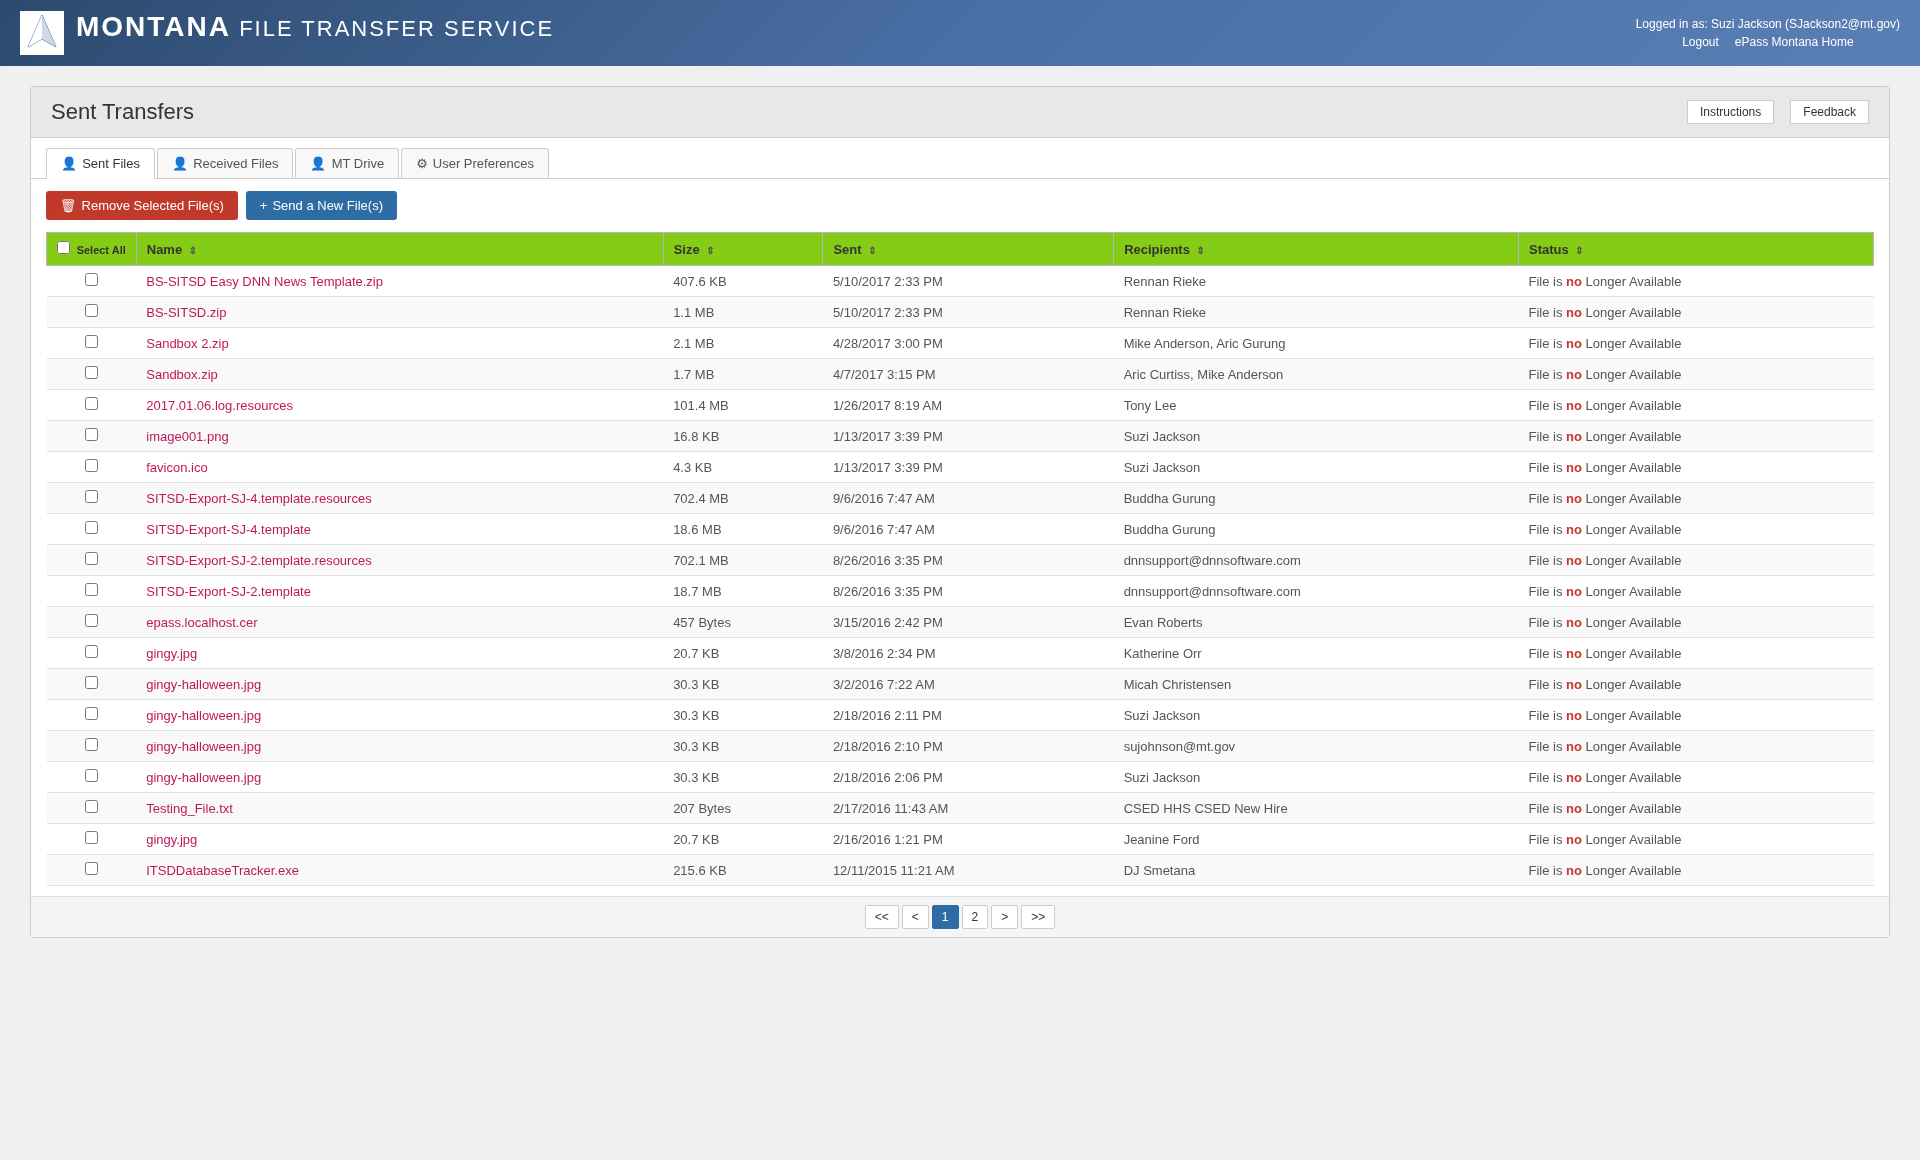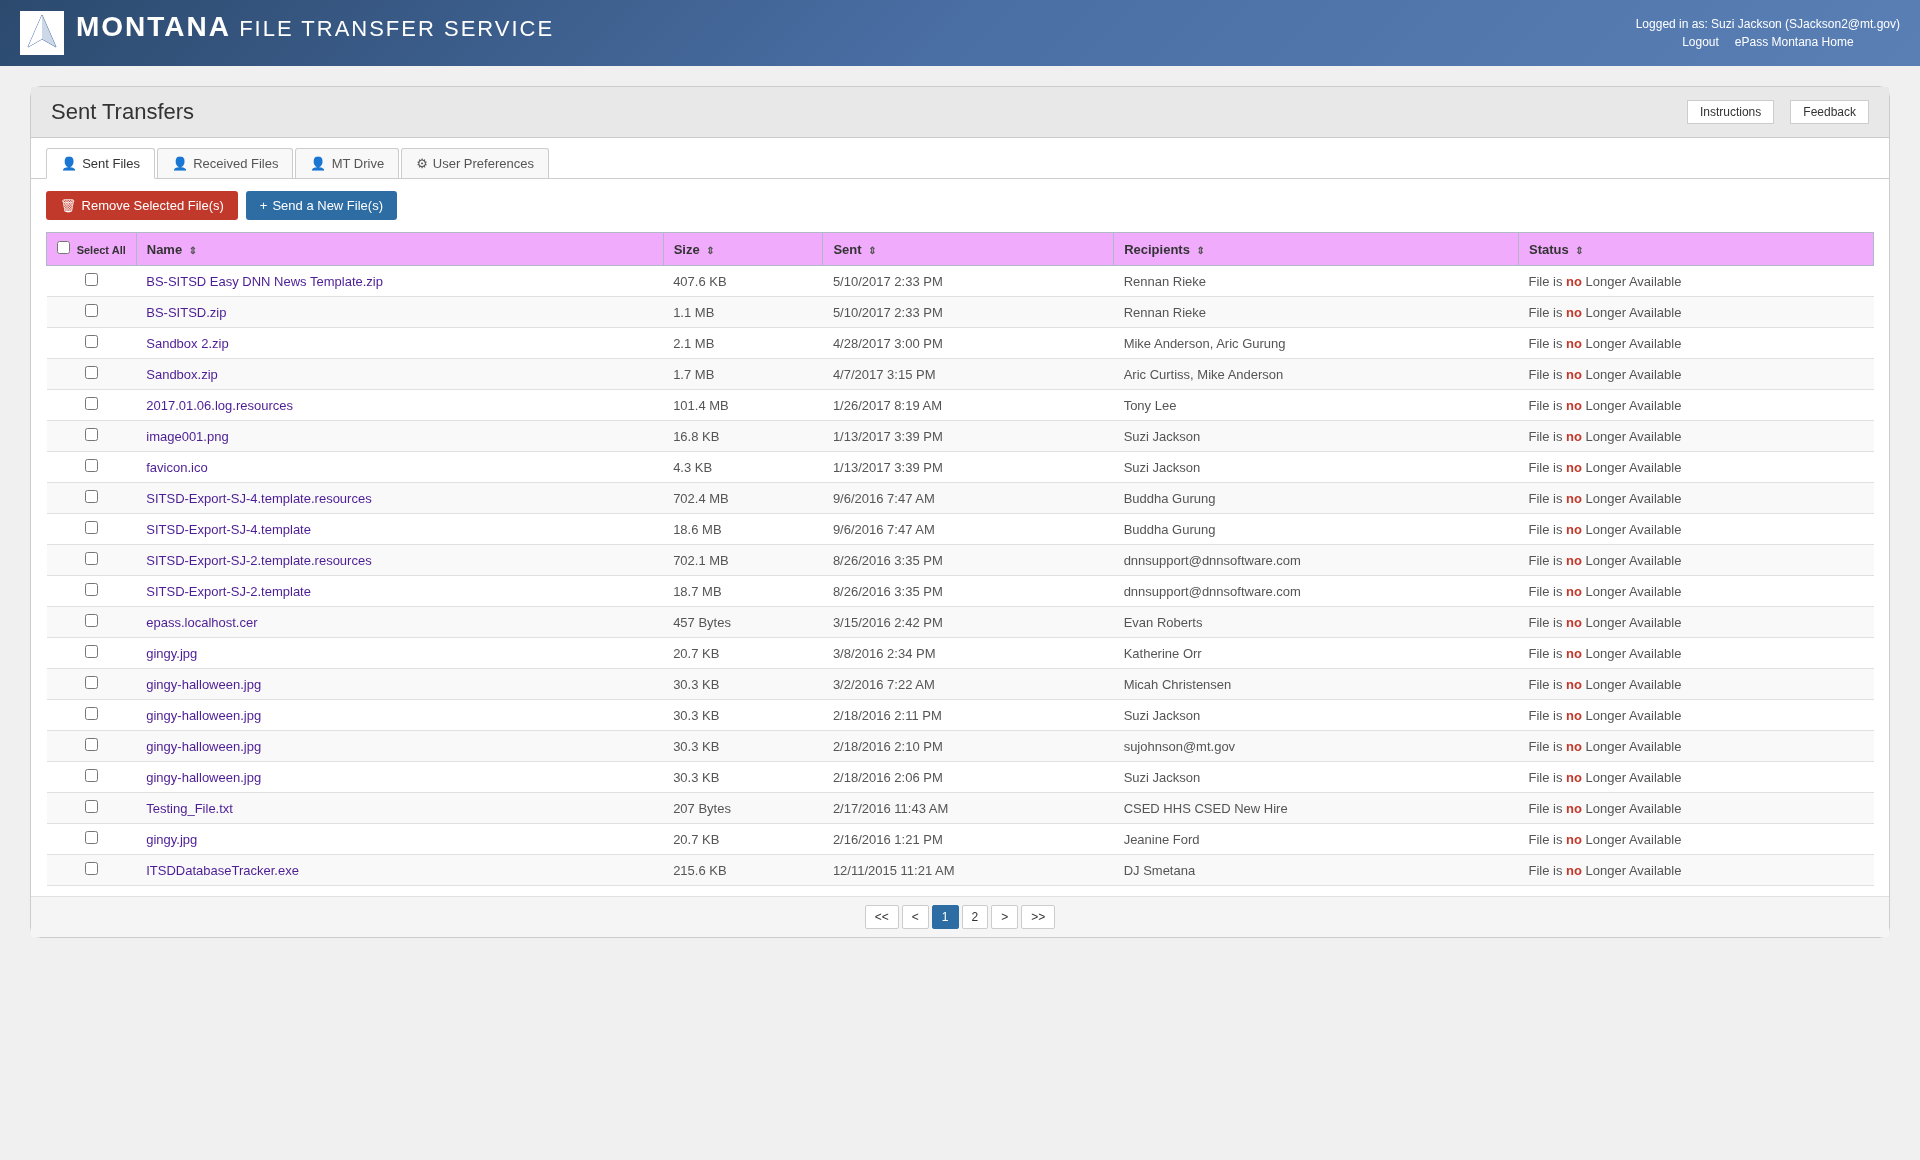--- a/index.html
+++ b/index.html
@@ -28,21 +28,21 @@
     }
     #header-right { text-align: right; color: white; font-size: 12px; }
     #header-right a { color: white; text-decoration: none; }
     #header-links { margin-top: 4px; display: flex; gap: 16px; justify-content: center; }
 
     
     #main {
       margin: 20px 30px;
       background: white;
       border: 1px solid #ccc;
-      border-radius: 11px;
+      border-radius: 3px;
     }
 
     
     #page-header {
       background: #e8e8e8;
       padding: 12px 20px;
       display: flex;
       align-items: center;
       justify-content: space-between;
       border-bottom: 1px solid #ccc;
@@ -110,34 +110,34 @@
       padding: 7px 14px;
       cursor: pointer;
       font-size: 13px;
       border-radius: 3px;
       display: flex; align-items: center; gap: 5px;
     }
 
     
     #table-container { padding: 0 15px 10px; }
     table { width: 100%; border-collapse: collapse; font-size: 13px; }
-    thead tr { background: #f0abfc; }
+    thead tr { background: #84cc16; }
     thead th {
       padding: 8px 10px;
       text-align: left;
       font-weight: 600;
       color: #333;
       border: 1px solid #b0b8c8;
       white-space: nowrap;
     }
     thead th .sort-icon { font-size: 10px; margin-left: 3px; color: #555; }
     tbody tr { border-bottom: 1px solid #e0e0e0; }
     tbody tr:nth-child(even) { background: #f9f9f9; }
     tbody td { padding: 7px 10px; color: #555; vertical-align: middle; }
-    tbody td.file-link a { color: #4c1d95; text-decoration: none; }
+    tbody td.file-link a { color: #be185d; text-decoration: none; }
     .status-no { color: #c0392b; font-weight: bold; }
     .status-text { color: #555; }
     .checkbox-cell { width: 30px; text-align: center; }
     input[type="checkbox"] { cursor: pointer; }
 
     
     #pagination {
       padding: 8px 15px;
       display: flex;
       justify-content: center;

